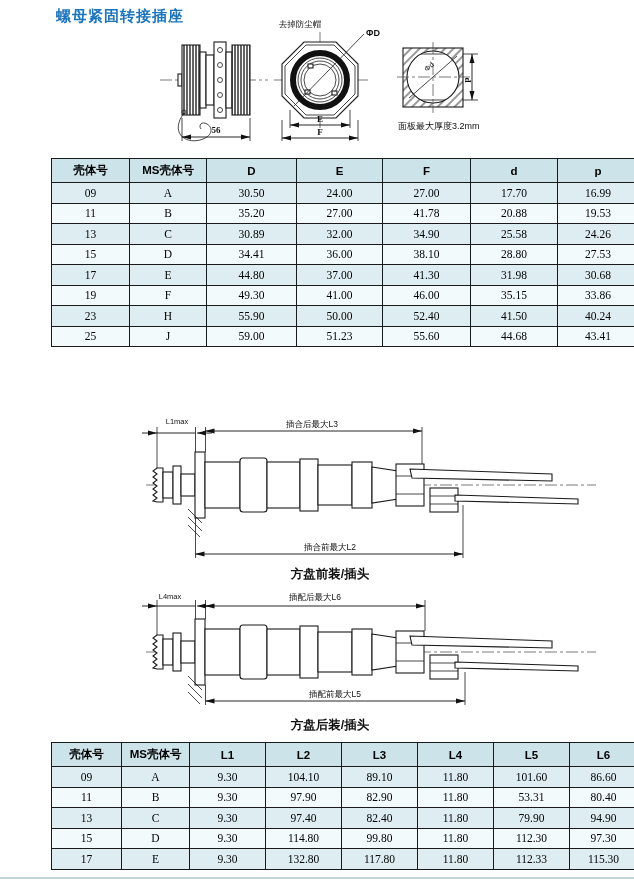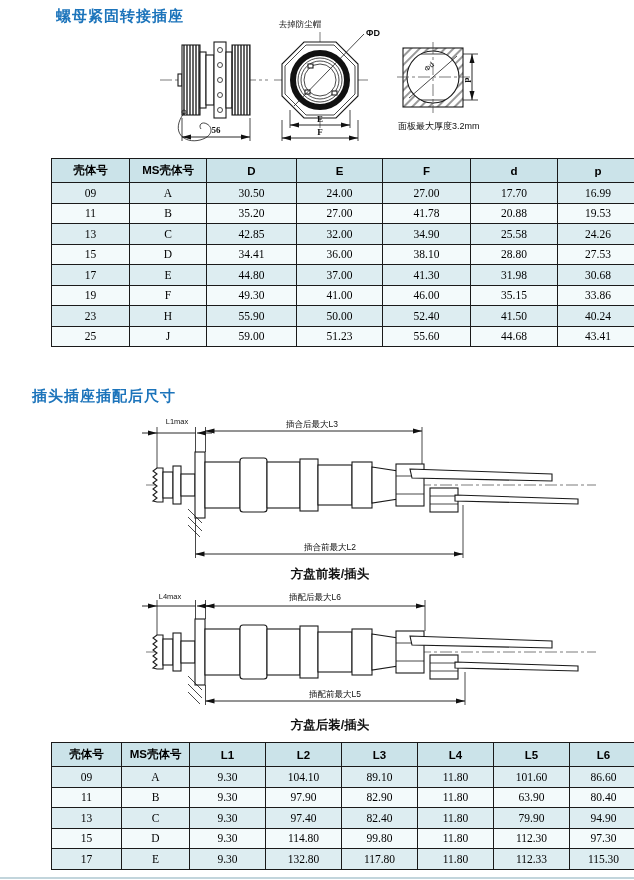--- a/index.html
+++ b/index.html
@@ -151,21 +151,21 @@
           <td>B</td>
           <td>35.20</td>
           <td>27.00</td>
           <td>41.78</td>
           <td>20.88</td>
           <td>19.53</td>
         </tr>
         <tr>
           <td>13</td>
           <td>C</td>
-          <td>42.85</td>
+          <td>30.89</td>
           <td>32.00</td>
           <td>34.90</td>
           <td>25.58</td>
           <td>24.26</td>
         </tr>
         <tr>
           <td>15</td>
           <td>D</td>
           <td>34.41</td>
           <td>36.00</td>
@@ -205,21 +205,20 @@
           <td>J</td>
           <td>59.00</td>
           <td>51.23</td>
           <td>55.60</td>
           <td>44.68</td>
           <td>43.41</td>
         </tr>
       </tbody>
   </table>
 
-  <div id="title2" class="sec-title">插头插座插配后尺寸</div>
 
   <svg width="0" height="0" style="position:absolute">
     <defs>
       <g id="assembly">
         <line class="cl" x1="146" y1="0" x2="596" y2="0"></line>
         <path class="fw" d="M163,-17 L157,-17 L153,-14 L157,-11 L153,-8 L157,-5 L153,-2 L157,1 L153,4 L157,7 L153,10 L157,13 L153,16 L157,17 L163,17 Z"></path>
         <rect class="fw" x="163" y="-13" width="10" height="26"></rect>
         <rect class="fw" x="173" y="-19" width="8" height="38"></rect>
         <rect class="fw" x="181" y="-11" width="14" height="22"></rect>
         <rect class="fw" x="195" y="-33" width="10" height="66"></rect>
@@ -321,21 +320,21 @@
           <td>101.60</td>
           <td>86.60</td>
         </tr>
         <tr>
           <td>11</td>
           <td>B</td>
           <td>9.30</td>
           <td>97.90</td>
           <td>82.90</td>
           <td>11.80</td>
-          <td>63.90</td>
+          <td>53.31</td>
           <td>80.40</td>
         </tr>
         <tr>
           <td>13</td>
           <td>C</td>
           <td>9.30</td>
           <td>97.40</td>
           <td>82.40</td>
           <td>11.80</td>
           <td>79.90</td>

